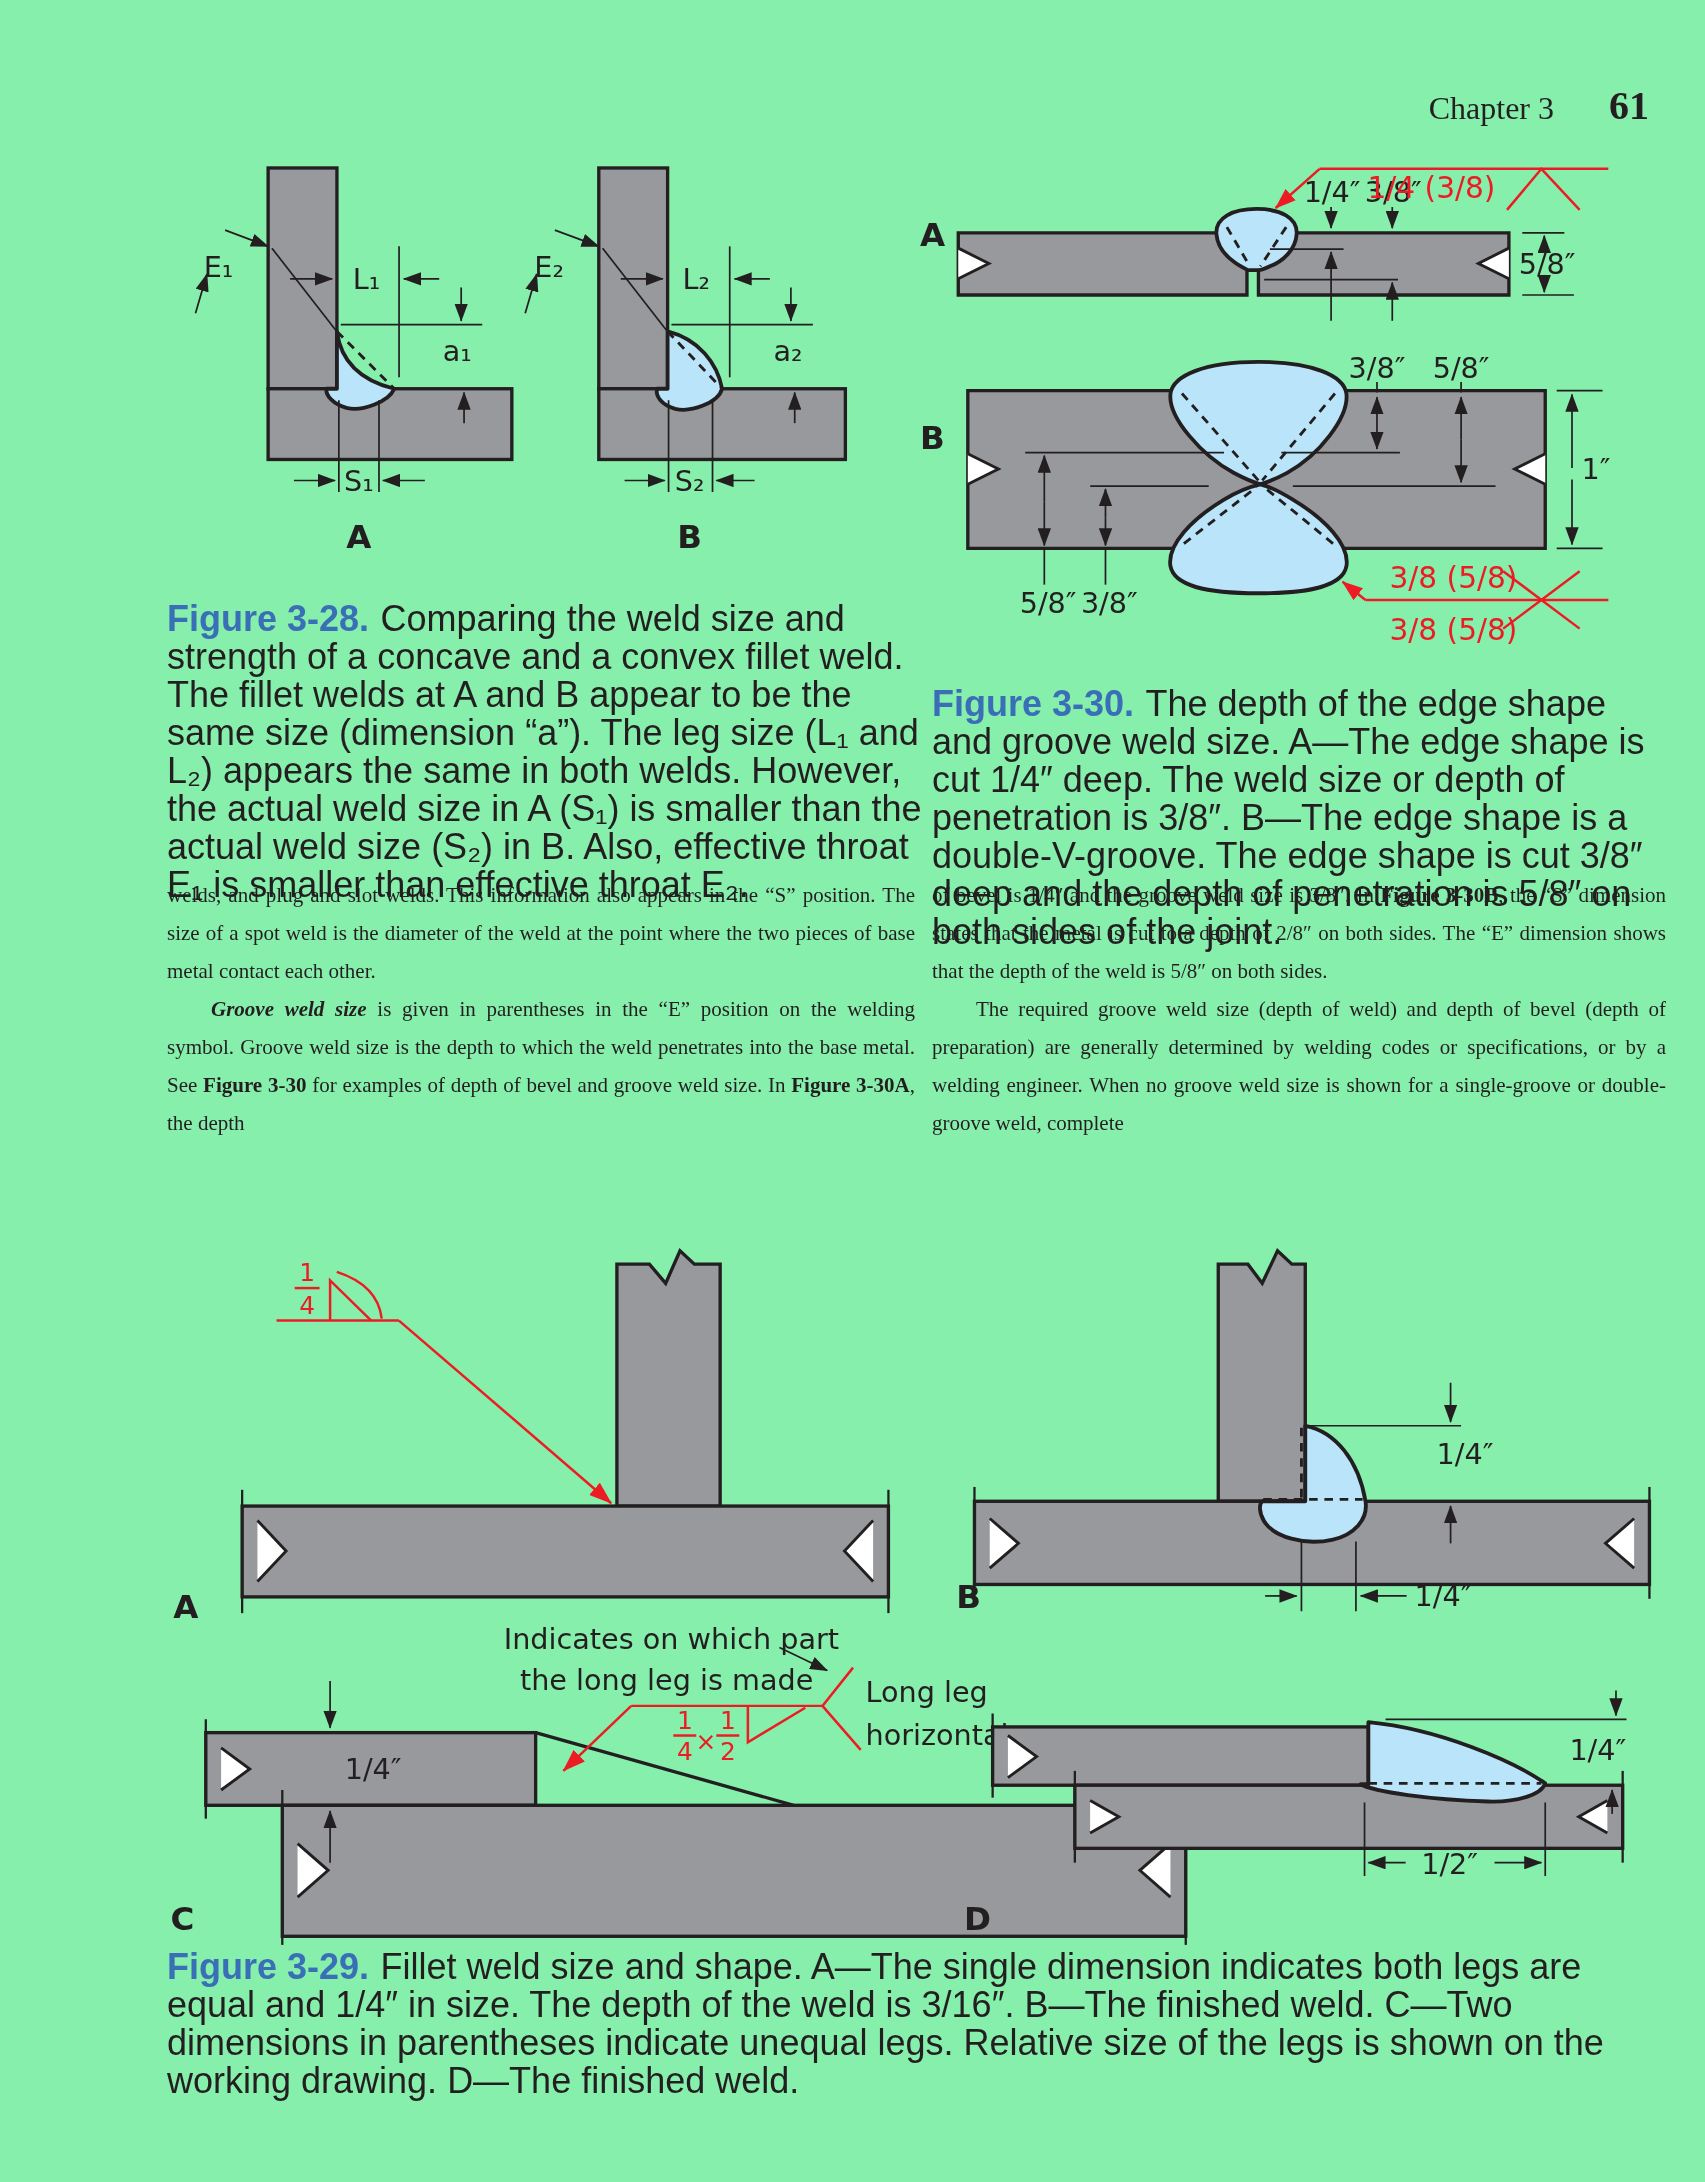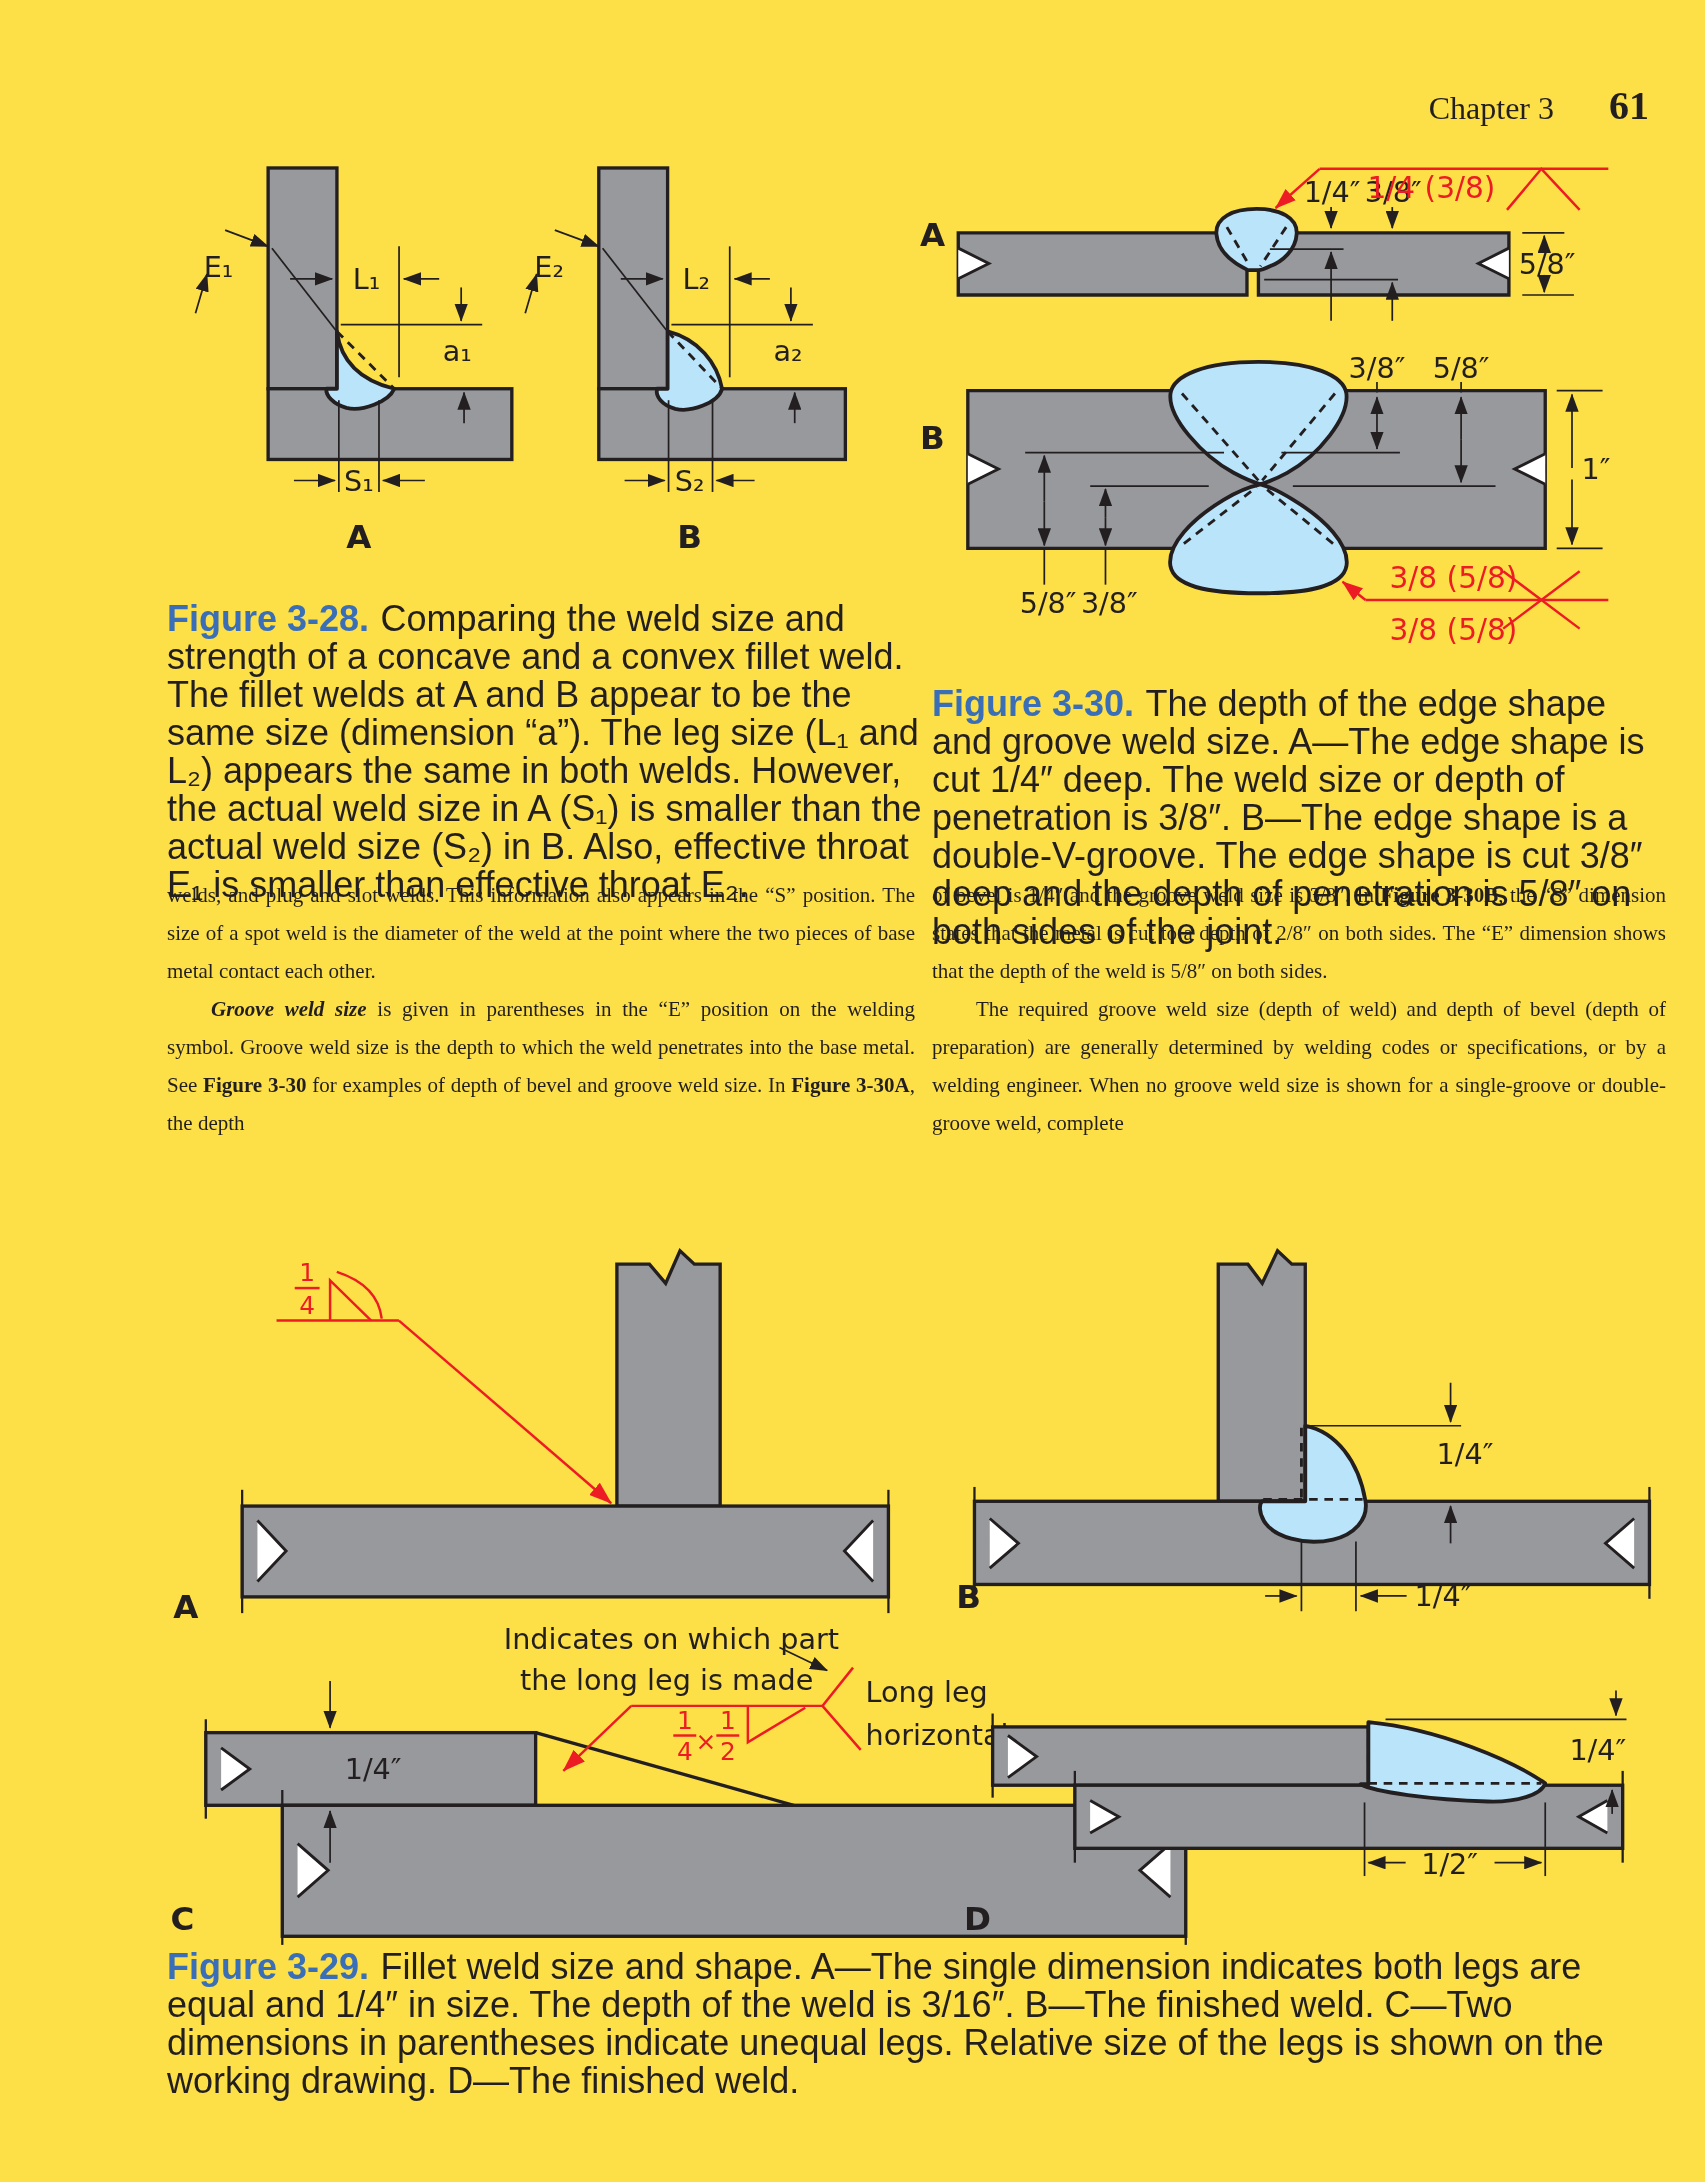--- a/index.html
+++ b/index.html
@@ -1,16 +1,16 @@
 <!DOCTYPE html>
 <html><head>
 <meta charset="utf-8">
 <style>
   html,body{margin:0;padding:0;background:#ffffff;}
-  #page{position:relative;width:1705px;height:2182px;background:#fde047;overflow:hidden;
+  #page{position:relative;width:1705px;height:2182px;background:#86efac;overflow:hidden;
         font-family:"Liberation Serif","DejaVu Serif",serif;color:#231f20;}
   
   #header{position:absolute;top:82px;left:0;width:1649px;display:flex;justify-content:flex-end;
           align-items:baseline;font-size:32px;}
   #header .h-title{margin-left:25px;}
   #header .h-page{margin-left:55px;font-weight:bold;font-size:40px;}
   
   .caption{position:absolute;font-family:"Liberation Sans","DejaVu Sans",sans-serif;
            font-size:36px;line-height:38px;color:#231f20;}
   .cap-label{color:#3a6fb7;font-weight:bold;margin-right:11.5px;}

